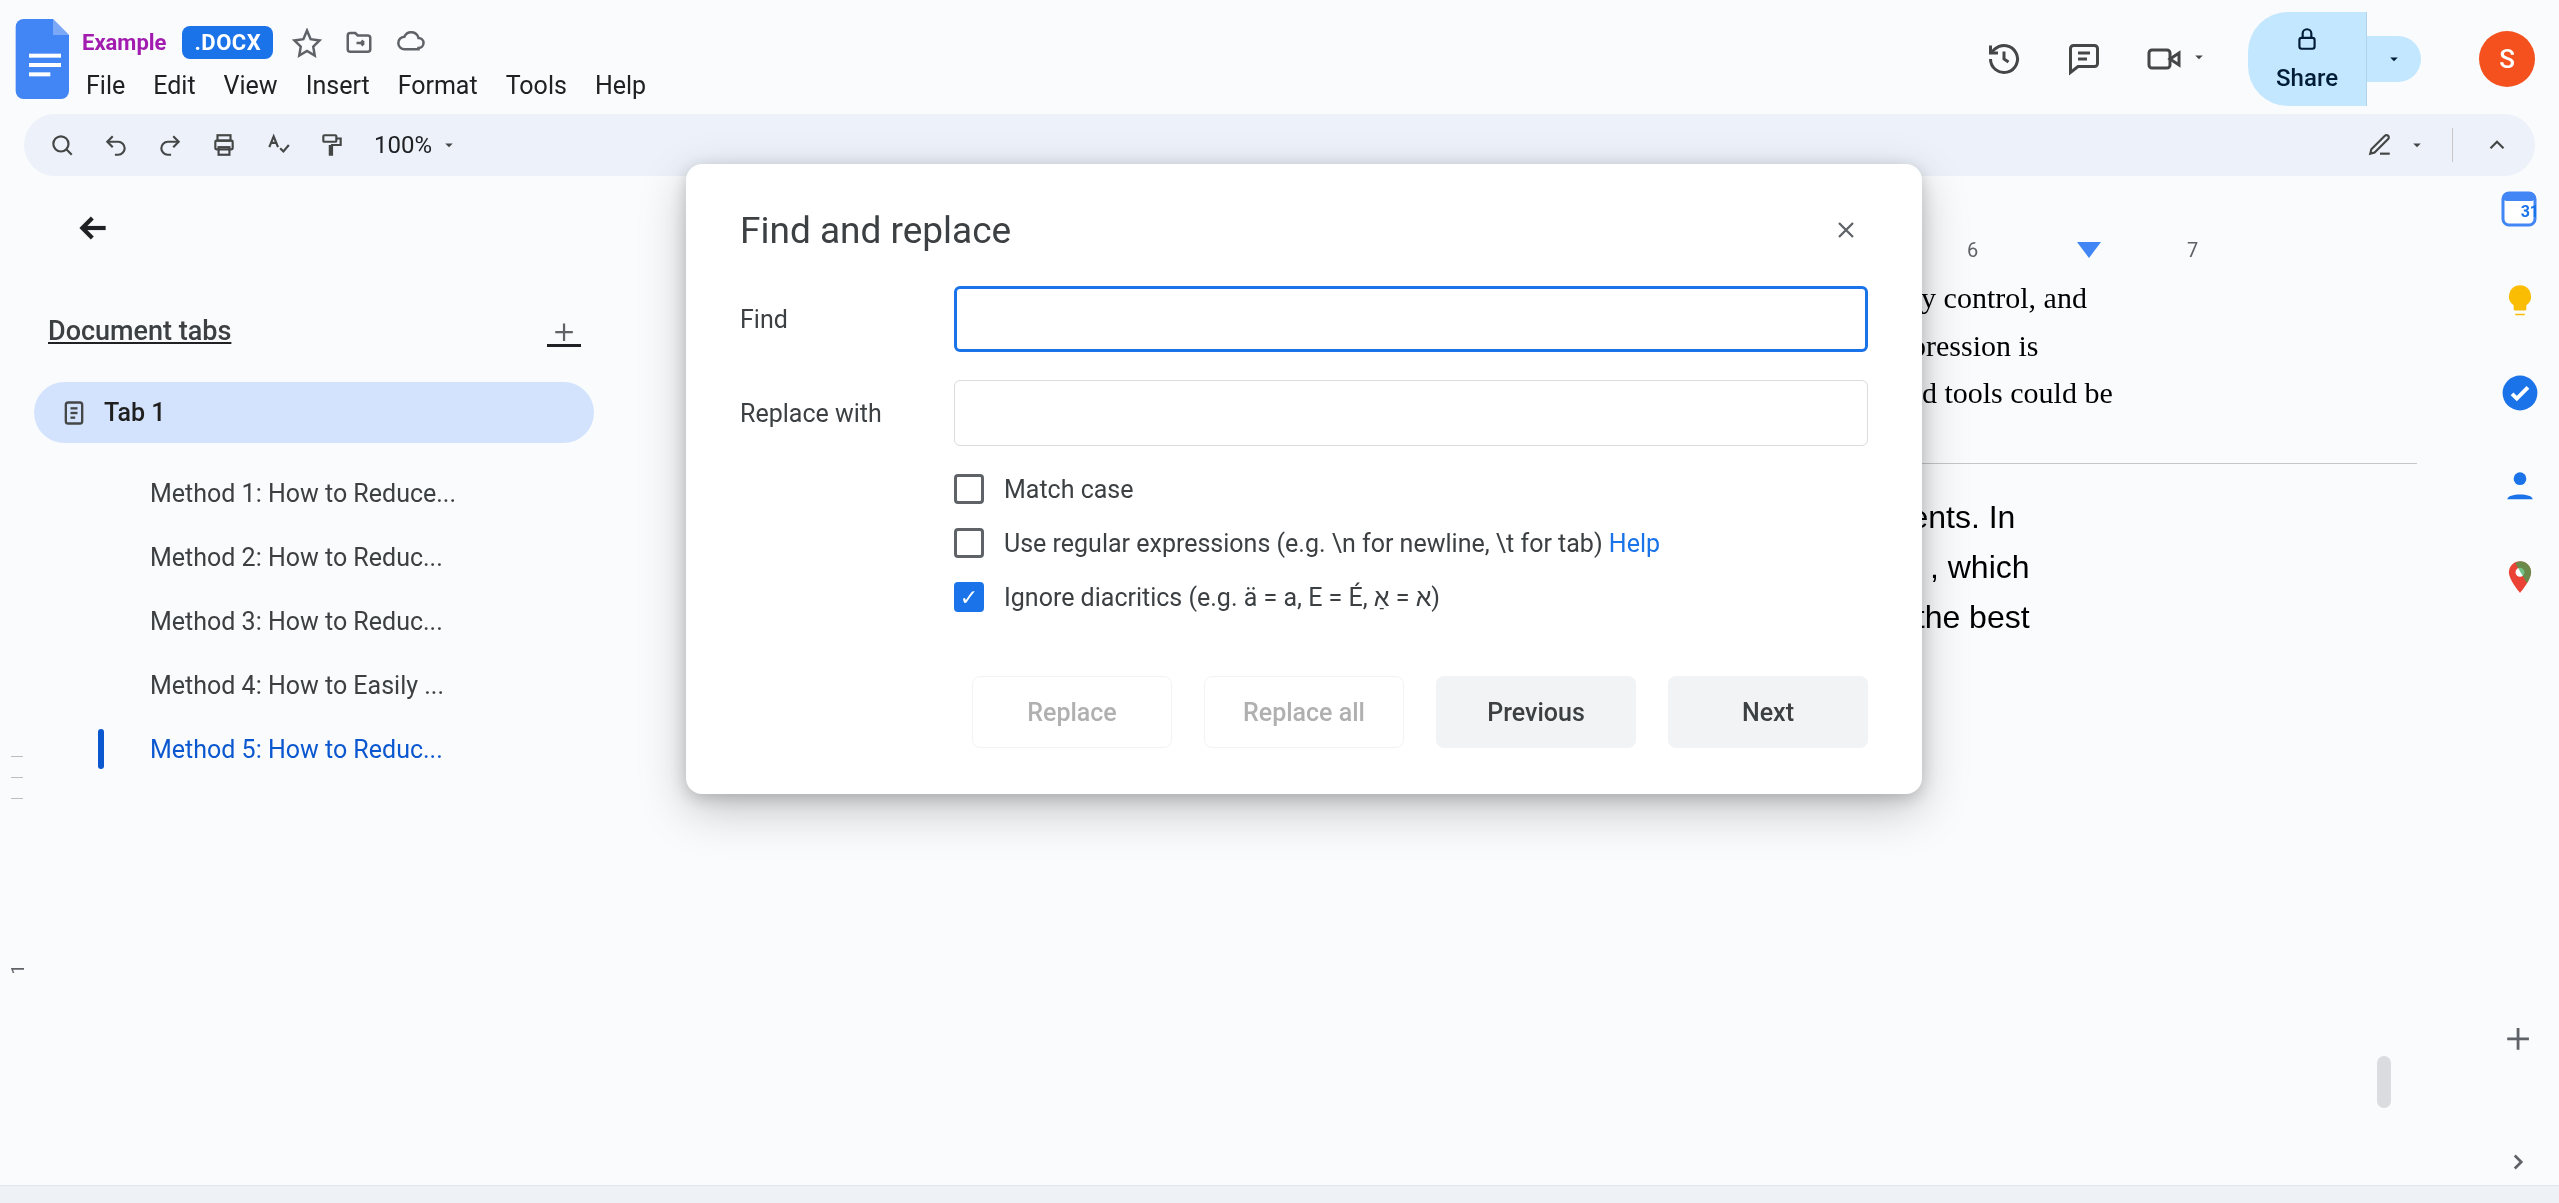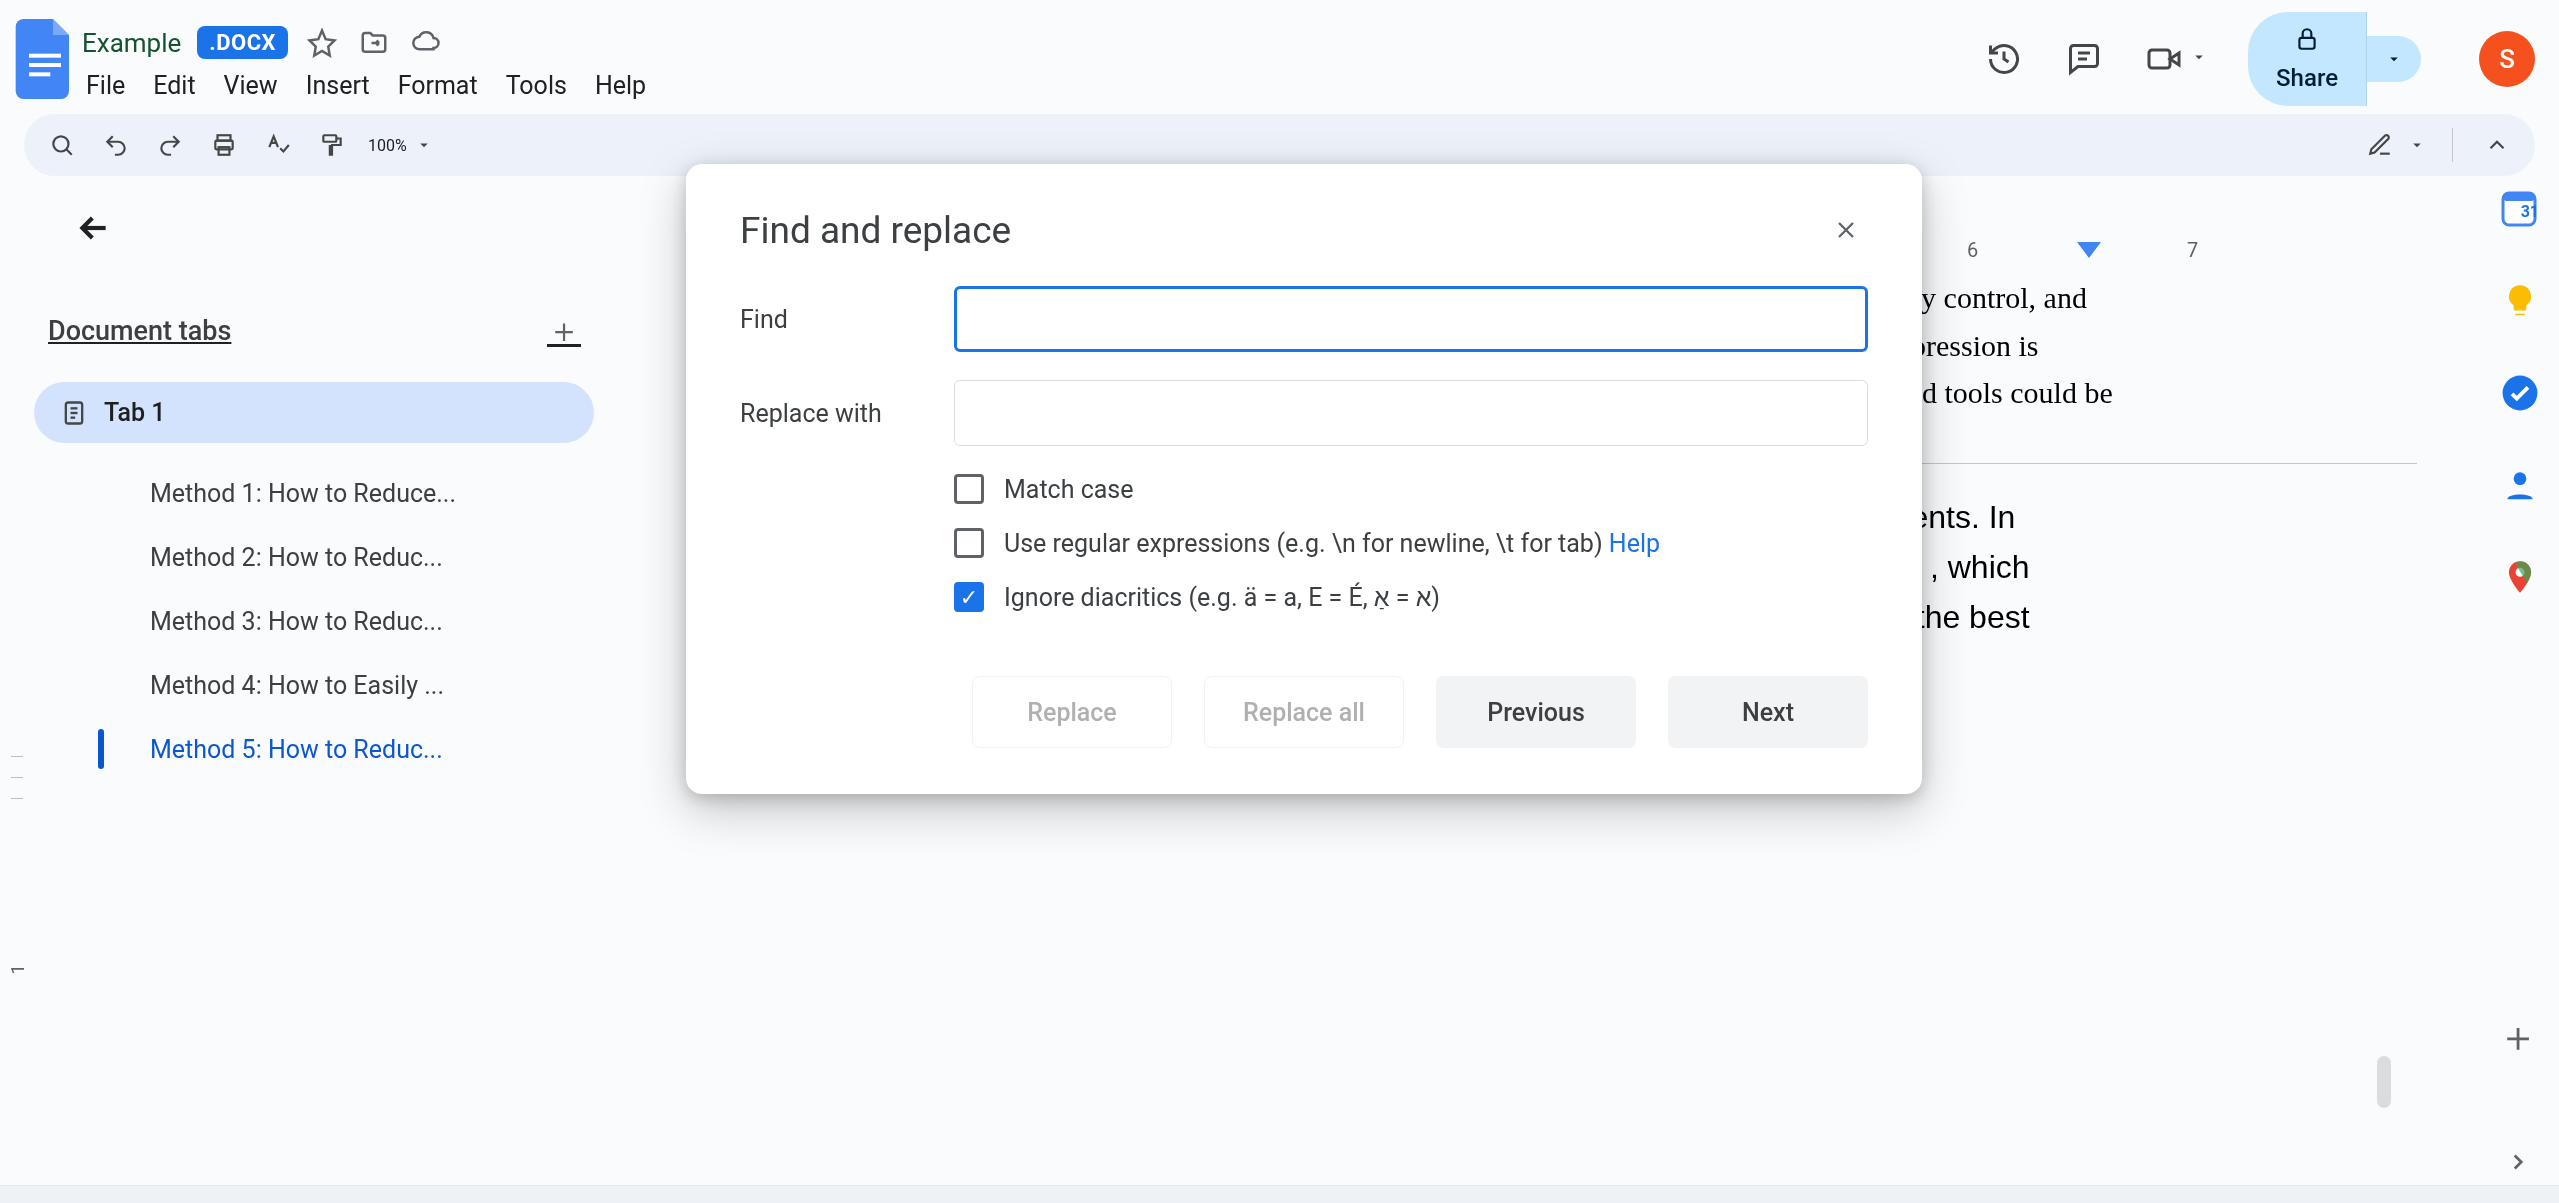--- a/index.html
+++ b/index.html
@@ -22,21 +22,21 @@
     padding: 10px 24px 0 12px;
   }
   .docs-logo {
     width: 66px; height: 90px;
     display:flex; align-items:center; justify-content:center;
     flex-shrink:0;
   }
   .docs-logo svg { width: 60px; height: 80px; }
   .title-block { flex:1; display:flex; flex-direction:column; gap:4px; padding-left:4px; }
   .title-row { display:flex; align-items:center; gap:16px; height:48px; }
-  .doc-title { font-size:26px; color:#14532d; font-weight:400; }
+  .doc-title { font-size:22px; color:#a21caf; font-weight:700; }
   .docx-badge {
     background:#1a73e8; color:#fff; font-weight:700; font-size:22px;
     padding:4px 12px; border-radius:8px; letter-spacing:0.5px;
   }
   .title-icon { width:36px; height:36px; display:flex; align-items:center; justify-content:center; color:#5f6368; }
   .menu-row { display:flex; gap:28px; padding-left:4px; }
   .menu-item { font-size:25px; color:#202124; cursor:pointer; }
   .header-right { display:flex; align-items:center; gap:40px; margin-left:auto; }
   .hdr-icon { width:40px; height:40px; display:flex; align-items:center; justify-content:center; color:#444746; }
   .meet-group { display:flex; align-items:center; gap:6px; }
@@ -63,21 +63,21 @@
   .toolbar {
     margin:6px 24px 0 24px;
     background:#edf2fa;
     border-radius:40px;
     height:62px;
     display:flex; align-items:center;
     padding:0 20px;
     gap:18px;
   }
   .tool-icon { width:36px; height:36px; display:flex; align-items:center; justify-content:center; color:#444746; cursor:pointer; }
-  .zoom-group { display:flex; align-items:center; gap:8px; font-size:16px; color:#202124; }
+  .zoom-group { display:flex; align-items:center; gap:8px; font-size:24px; color:#202124; margin-left:6px; }
   .toolbar-spacer { flex:1; }
   .edit-mode-group { display:flex; align-items:center; gap:10px; }
   .tool-divider { width:1px; height:34px; background:#c7c7c7; margin:0 8px;}
 
   
   .main {
     display:flex;
     height: calc(1203px - 108px - 68px);
     position:relative;
   }

